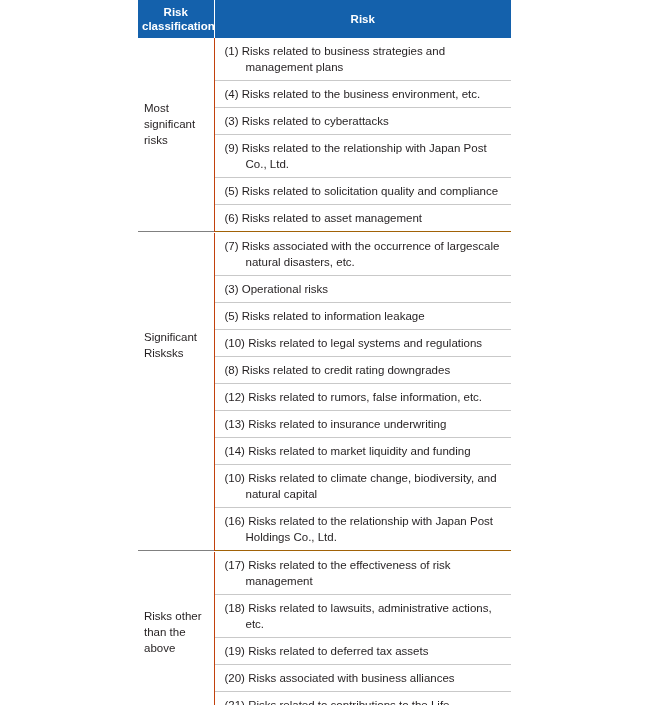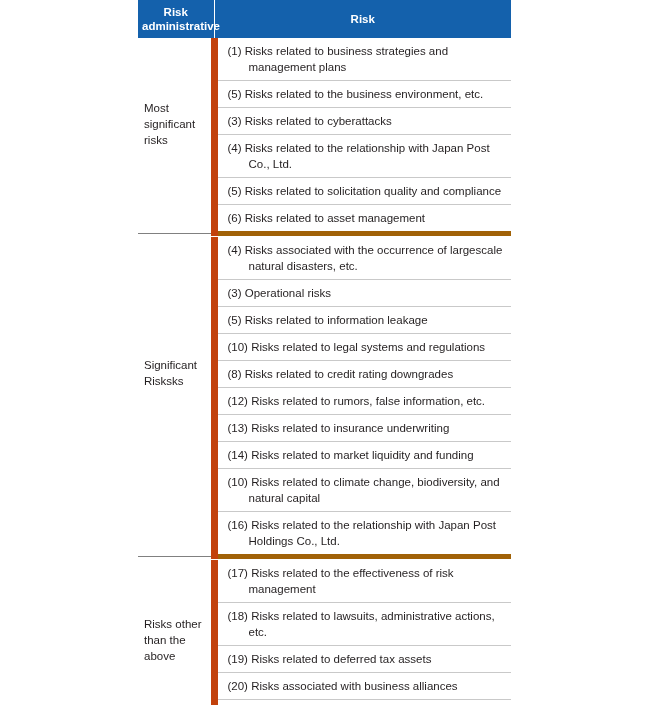--- a/index.html
+++ b/index.html
@@ -54,35 +54,35 @@
     font-size: 11.5px;
     color: #231f20;
     line-height: 16px;
     vertical-align: top;
     background: #ffffff;
   }
 
   td.classification-cell {
     width: 76px;
     padding: 14px 6px 6px 6px;
-    border-right: 7px solid #c2410c;
+    border-right: 1px solid #c2410c;
     text-align: left;
     box-sizing: border-box;
   }
 
   td.risk-cell {
     width: 297px;
     padding: 5px 8px 5px 10px;
     border-bottom: 1px solid #c9c9c9;
     box-sizing: border-box;
   }
 
   
   tr.group-last td.risk-cell {
-    border-bottom: 5px solid #a16207;
+    border-bottom: 1px solid #a16207;
   }
 
   
   tr.group-rule td {
     padding: 0;
     height: 1px;
     line-height: 0;
     font-size: 0;
     border: 0;
     border-top: 1.6px solid #808080;
@@ -95,60 +95,60 @@
     text-indent: -21px;
   }
 
   .class-label {
     display: block;
     white-space: normal;
   }
 
   
   td.classification-cell.grp1 { padding-top: 62px; }
-  td.classification-cell.grp2 { padding-top: 120px; }
+  td.classification-cell.grp2 { padding-top: 96px; }
   td.classification-cell.grp3 { padding-top: 56px; }
 </style>
 </head>
 <body>
 
 <div id="risk-table-wrap">
   <table class="risk-table">
     <thead>
       <tr>
         <th class="col-classification">
           <span>Risk</span><br>
-          <span>administrative</span>
+          <span>classification</span>
         </th>
         <th class="col-risk">Risk</th>
       </tr>
     </thead>
     <tbody>
 
       <tr>
         <td class="classification-cell grp1" rowspan="6">
           <span class="class-label">Most significant risks</span>
         </td>
         <td class="risk-cell">
           <span class="risk-text">(1) Risks related to business strategies and management plans</span>
         </td>
       </tr>
       <tr>
         <td class="risk-cell">
-          <span class="risk-text">(5) Risks related to the business environment, etc.</span>
+          <span class="risk-text">(4) Risks related to the business environment, etc.</span>
         </td>
       </tr>
       <tr>
         <td class="risk-cell">
           <span class="risk-text">(3) Risks related to cyberattacks</span>
         </td>
       </tr>
       <tr>
         <td class="risk-cell">
-          <span class="risk-text">(4) Risks related to the relationship with Japan Post Co., Ltd.</span>
+          <span class="risk-text">(9) Risks related to the relationship with Japan Post Co., Ltd.</span>
         </td>
       </tr>
       <tr>
         <td class="risk-cell">
           <span class="risk-text">(5) Risks related to solicitation quality and compliance</span>
         </td>
       </tr>
       <tr class="group-last">
         <td class="risk-cell">
           <span class="risk-text">(6) Risks related to asset management</span>
@@ -157,21 +157,21 @@
 
       <tr class="group-rule">
         <td colspan="2"></td>
       </tr>
 
       <tr>
         <td class="classification-cell grp2" rowspan="10">
           <span class="class-label">Significant Risksks</span>
         </td>
         <td class="risk-cell">
-          <span class="risk-text">(4) Risks associated with the occurrence of largescale natural disasters, etc.</span>
+          <span class="risk-text">(7) Risks associated with the occurrence of largescale natural disasters, etc.</span>
         </td>
       </tr>
       <tr>
         <td class="risk-cell">
           <span class="risk-text">(3) Operational risks</span>
         </td>
       </tr>
       <tr>
         <td class="risk-cell">
           <span class="risk-text">(5) Risks related to information leakage</span>

